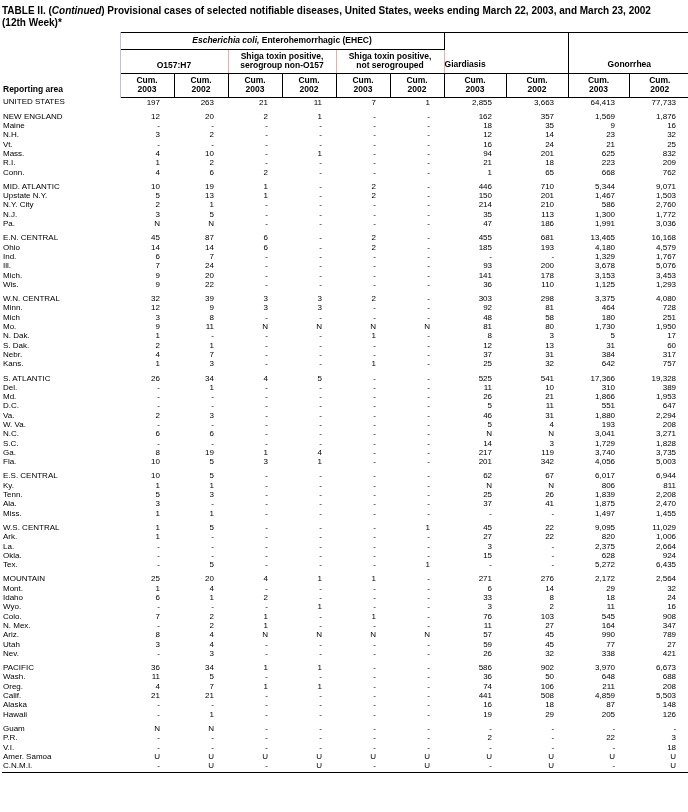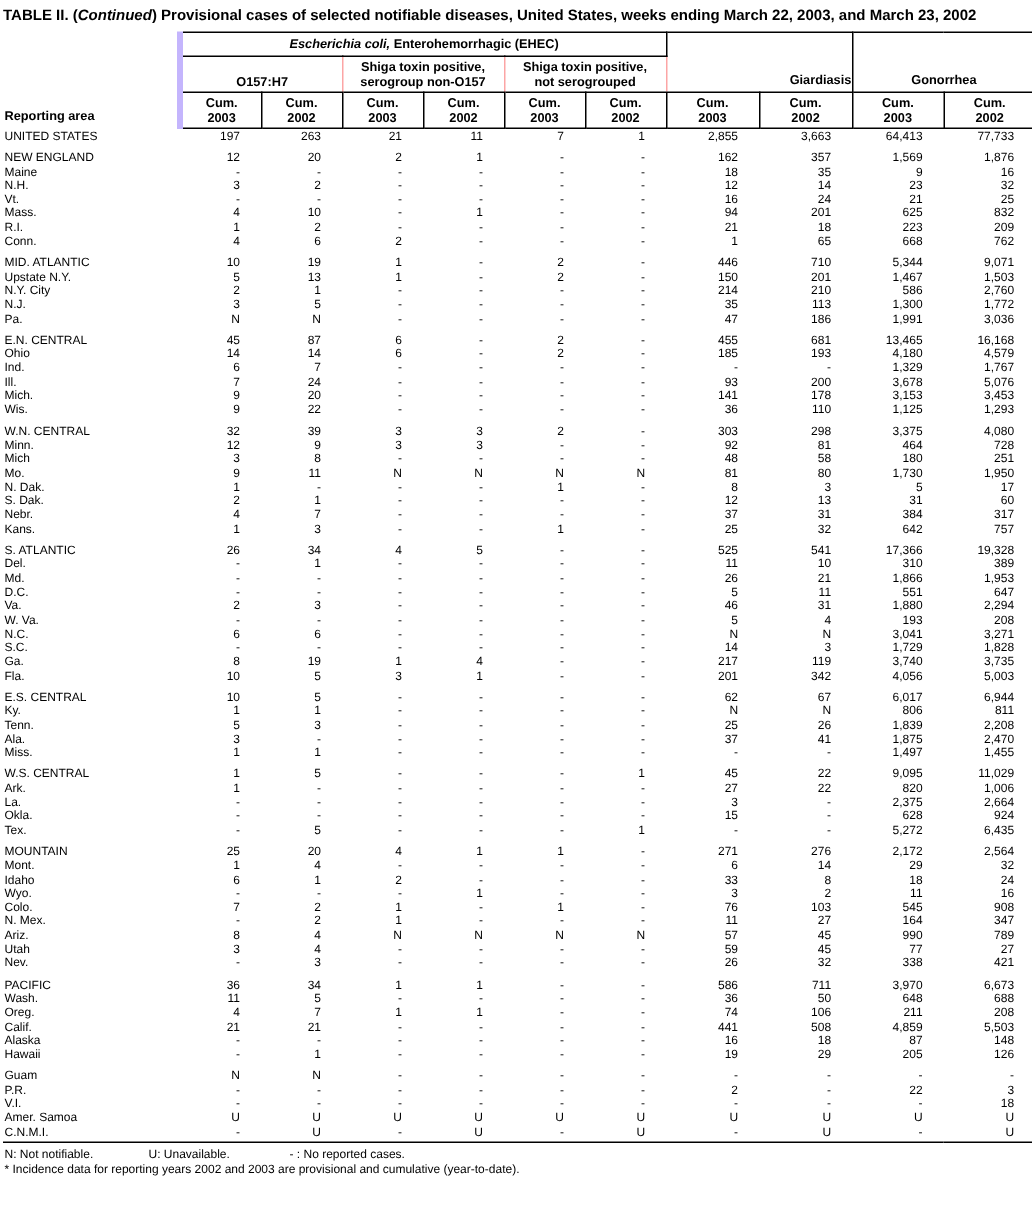--- a/index.html
+++ b/index.html
@@ -13,31 +13,31 @@
 
   .title { font-weight: bold; font-size: 10px; line-height: 11.5px; white-space: nowrap; }
   .title i { font-style: italic; }
 
   table { border-collapse: collapse; table-layout: fixed; width: 684px; margin-top: 4px; }
   th, td { margin: 0; }
 
   thead th { font-weight: bold; font-size: 8.5px; line-height: 9.5px; padding: 0; }
   th.area {
     text-align: left; vertical-align: bottom;
-    border-right: 4px solid #c4b5fd;
+    border-right: 1px solid #c4b5fd;
     padding: 0 0 3px 1px;
   }
   th.ehec {
     border-top: 1px solid #000; border-bottom: 1px solid #000;
     border-left: 1px solid #000; border-right: 1px solid #000;
     text-align: center; vertical-align: middle; padding: 3px 0; margin-top: 24px;
   }
   th.groupv {
     border-top: 1px solid #000; border-right: 1px solid #000; border-bottom: 1px solid #000;
-    text-align: right; vertical-align: bottom; padding: 0 0 3px 0;
+    text-align: left; vertical-align: bottom; padding: 0 0 3px 0;
   }
   th.grouplast {
     border-top: 1px solid #000; border-bottom: 1px solid #000;
     text-align: center; vertical-align: bottom; padding: 0 0 3px 0;
   }
   th.sub {
     border-right: 1px solid #fca5a5; border-bottom: 1px solid #000;
     text-align: center; vertical-align: bottom; padding: 2px 0 2px 0;
   }
   #cum-row th {
@@ -56,20 +56,21 @@
   .fn-item1 { display: inline-block; width: 96px; }
   .fn-item2 { display: inline-block; width: 94px; }
 </style>
 </head>
 <body>
 
 <div class="page">
 
   <div class="title">
     <div><span>TABLE II. (</span><i>Continued</i><span>) Provisional cases of selected notifiable diseases, United States, weeks ending March 22, 2003, and March 23, 2002</span></div>
+    <div>(12th Week)*</div>
   </div>
 
   <table>
     <colgroup>
       <col style="width:118px">
       <col style="width:54px">
         <col style="width:54px">
       <col style="width:54px">
         <col style="width:54px">
       <col style="width:54px">
@@ -873,21 +874,21 @@
         </tr>
         <tr class="gap">
           <td class="rowlabel">PACIFIC</td>
           <td class="num">36</td>
           <td class="num">34</td>
           <td class="num">1</td>
           <td class="num">1</td>
           <td class="num">-</td>
           <td class="num">-</td>
           <td class="num">586</td>
-          <td class="num">711</td>
+          <td class="num">902</td>
           <td class="num">3,970</td>
           <td class="num">6,673</td>
         </tr>
         <tr>
           <td class="rowlabel">Wash.</td>
           <td class="num">11</td>
           <td class="num">5</td>
           <td class="num">-</td>
           <td class="num">-</td>
           <td class="num">-</td>
@@ -1010,20 +1011,14 @@
           <td class="num">-</td>
           <td class="num">U</td>
           <td class="num">-</td>
           <td class="num">U</td>
           <td class="num">-</td>
           <td class="num">U</td>
         </tr>
       </tbody>
   </table>
 
-  <div class="footnotes">
-    <div>
-      <span class="fn-item1">N: Not notifiable.</span><span class="fn-item2">U: Unavailable.</span><span>- : No reported cases.</span>
-    </div>
-    <div>* Incidence data for reporting years 2002 and 2003 are provisional and cumulative (year-to-date).</div>
-  </div>
 
 </div>
 
 </body></html>

